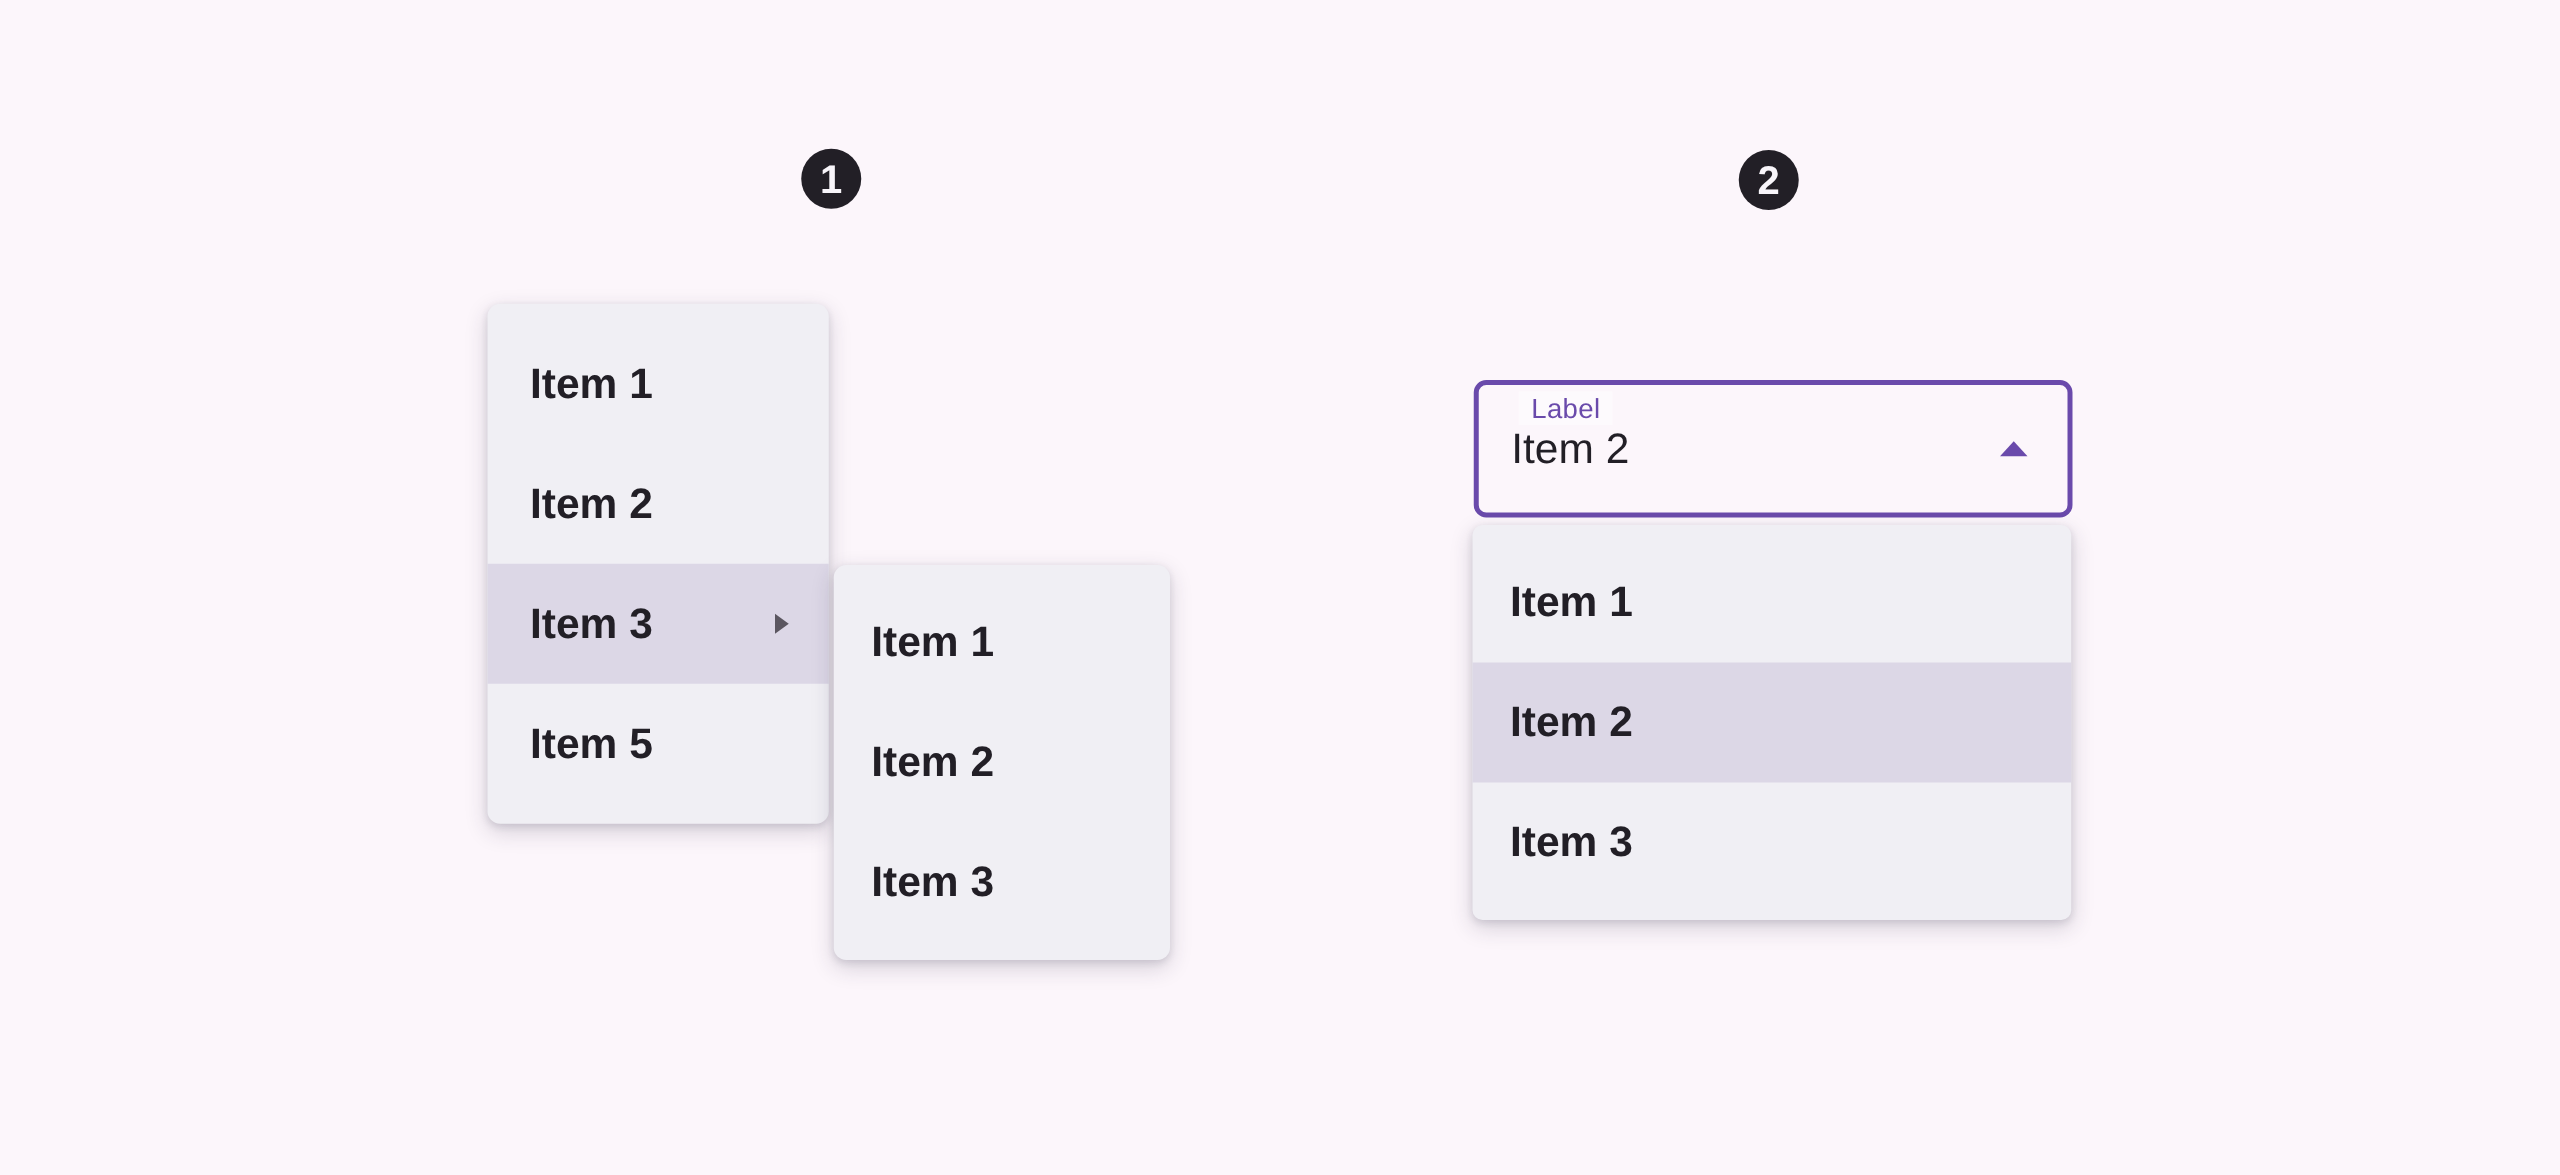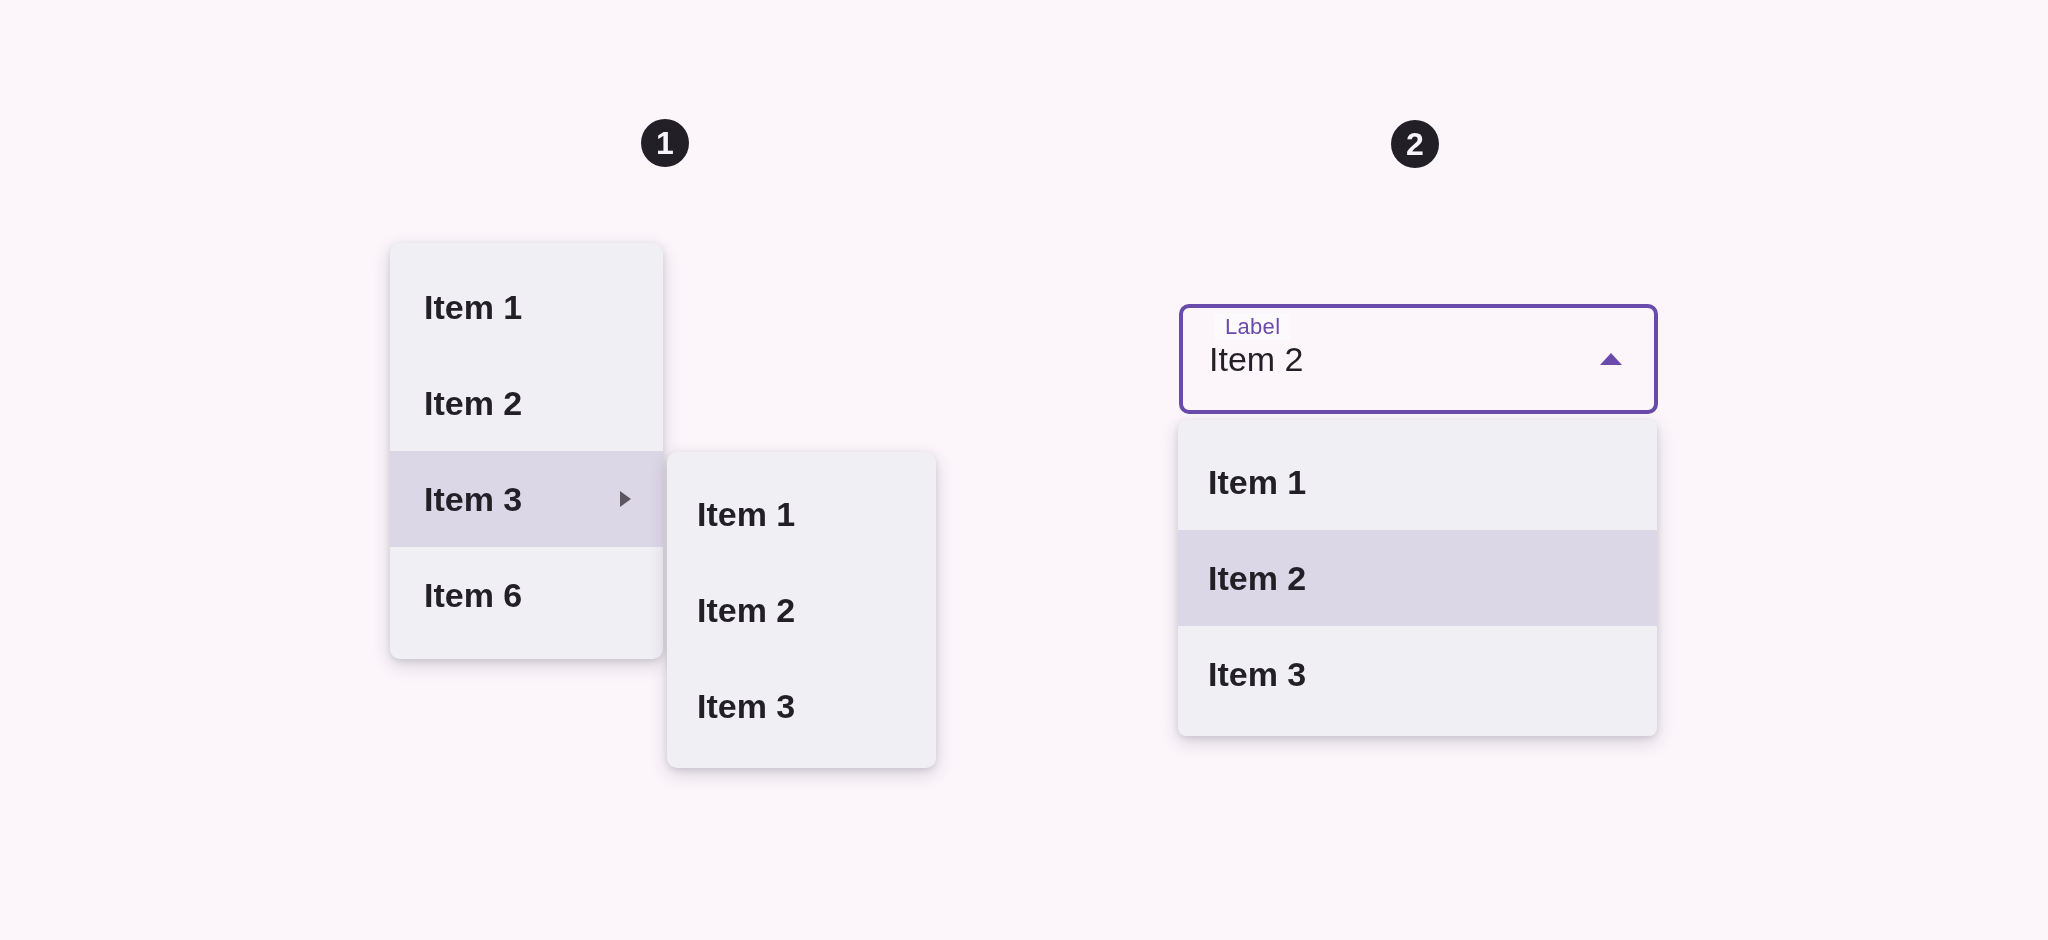--- a/index.html
+++ b/index.html
@@ -103,21 +103,21 @@
       <span>Item 1</span>
     </div>
     <div class="mrow">
       <span>Item 2</span>
     </div>
     <div class="mrow hl">
       <span>Item 3</span>
       <span class="arrow-right"></span>
     </div>
     <div class="mrow">
-      <span>Item 6</span>
+      <span>Item 5</span>
     </div>
   </div>
 
   <div class="panel submenu">
     <div class="mrow">
       <span>Item 1</span>
     </div>
     <div class="mrow">
       <span>Item 2</span>
     </div>

